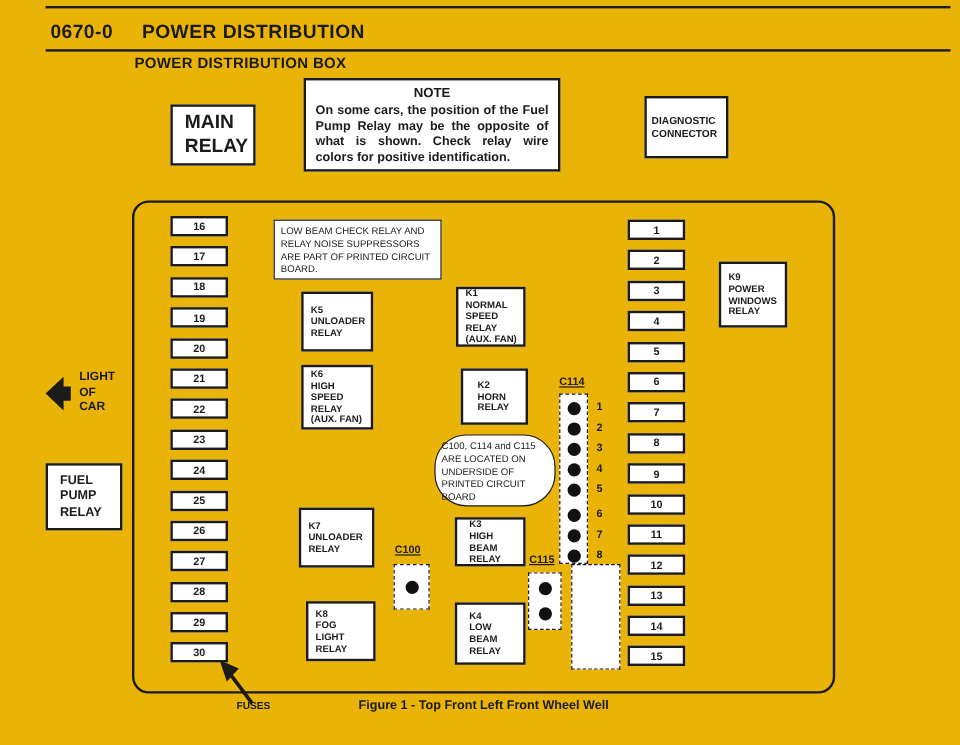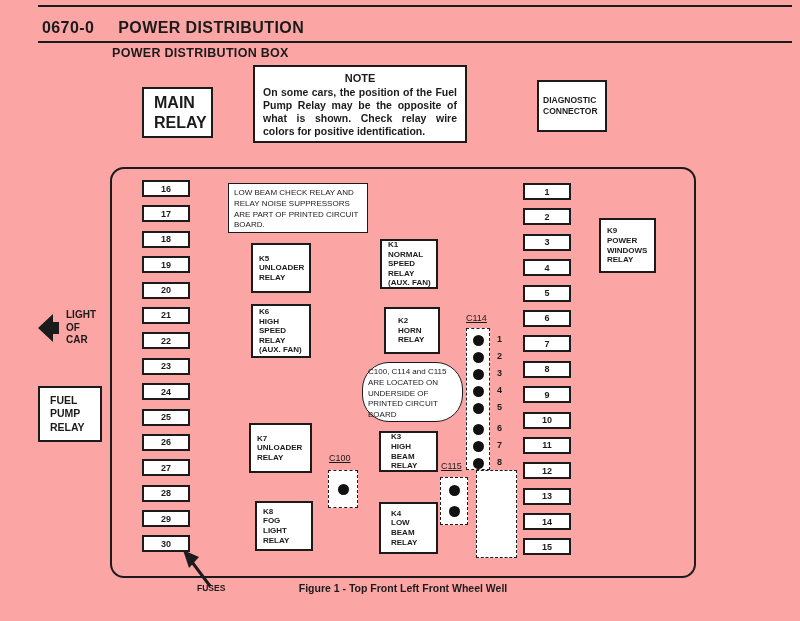--- a/index.html
+++ b/index.html
@@ -1,16 +1,16 @@
 <!DOCTYPE html>
 <html><head>
 <meta charset="utf-8">
 <style>
   html,body{margin:0;padding:0;background:#d9d9d9;}
-  .page{position:relative;width:800px;height:621px;background:#fca5a5;color:#1b1b1b;
+  .page{position:relative;width:800px;height:621px;background:#eab308;color:#1b1b1b;
         font-family:"Liberation Sans",sans-serif;overflow:hidden;}
   .rule{position:absolute;background:#1b1b1b;height:2px;}
   .doc-title{position:absolute;left:42px;top:19px;display:flex;gap:24px;
              font-size:16px;font-weight:bold;letter-spacing:.4px;}
   .subtitle{position:absolute;left:112px;top:46px;font-size:12.5px;font-weight:bold;letter-spacing:.3px;}
   .box{position:absolute;border:2px solid #1b1b1b;background:#fff;box-sizing:border-box;
        display:flex;align-items:center;}
   .box .txt{white-space:pre-line;font-weight:bold;line-height:1.25;}
   .relay{font-size:8px;}
   .relay .txt{padding-left:6px;line-height:1.2;}
@@ -18,21 +18,21 @@
             padding:5px 8px 4px 8px;}
   .note-title{text-align:center;font-size:11px;font-weight:bold;margin-bottom:2px;}
   .note-body{font-size:10.5px;font-weight:bold;line-height:1.25;text-align:justify;}
   .ann{position:absolute;border:1.5px solid #1b1b1b;background:#fff;box-sizing:border-box;
        font-size:8px;line-height:1.35;padding:4px 5px;white-space:pre-line;}
   .big-box{position:absolute;left:110px;top:167px;width:586px;height:411px;
            border:2.5px solid #1b1b1b;border-radius:14px;box-sizing:border-box;}
   .fuse-col{position:absolute;display:flex;flex-direction:column;gap:8.4px;}
   .fuse{width:48px;height:17px;border:2px solid #1b1b1b;box-sizing:border-box;background:#fff;
         display:flex;align-items:center;justify-content:center;font-size:9px;font-weight:bold;}
-  .conn-label{position:absolute;font-size:9px;font-weight:normal;text-decoration:underline;}
+  .conn-label{position:absolute;font-size:9px;font-weight:bold;text-decoration:underline;}
   .dash-box{position:absolute;border:1.6px dashed #1b1b1b;box-sizing:border-box;background:#fff;}
   .pins{display:flex;flex-direction:column;align-items:center;gap:6px;}
   .dot{width:11px;height:11px;border-radius:50%;background:#111;flex:0 0 auto;}
   .nums{position:absolute;display:flex;flex-direction:column;gap:6px;font-size:9px;font-weight:bold;}
   .num{height:11px;line-height:11px;}
   .gap6 > div:nth-of-type(6){margin-top:4px;}
   .front-text{position:absolute;left:66px;top:309px;font-size:10px;font-weight:bold;
               line-height:1.25;white-space:pre-line;}
   .caption{position:absolute;left:110px;top:582px;width:586px;text-align:center;
            font-size:10.5px;font-weight:bold;}

